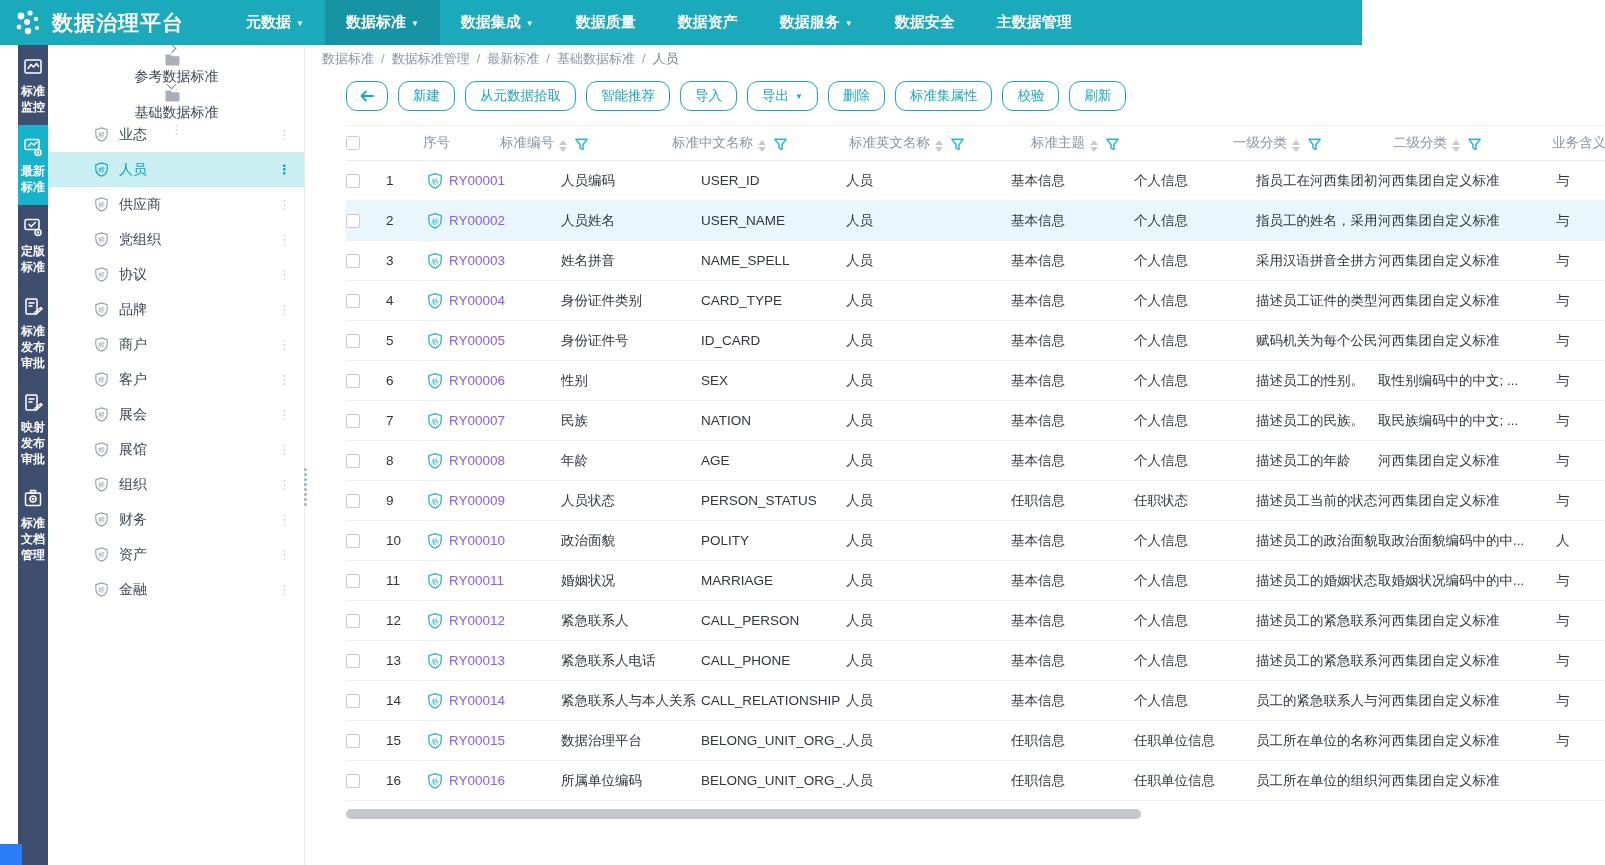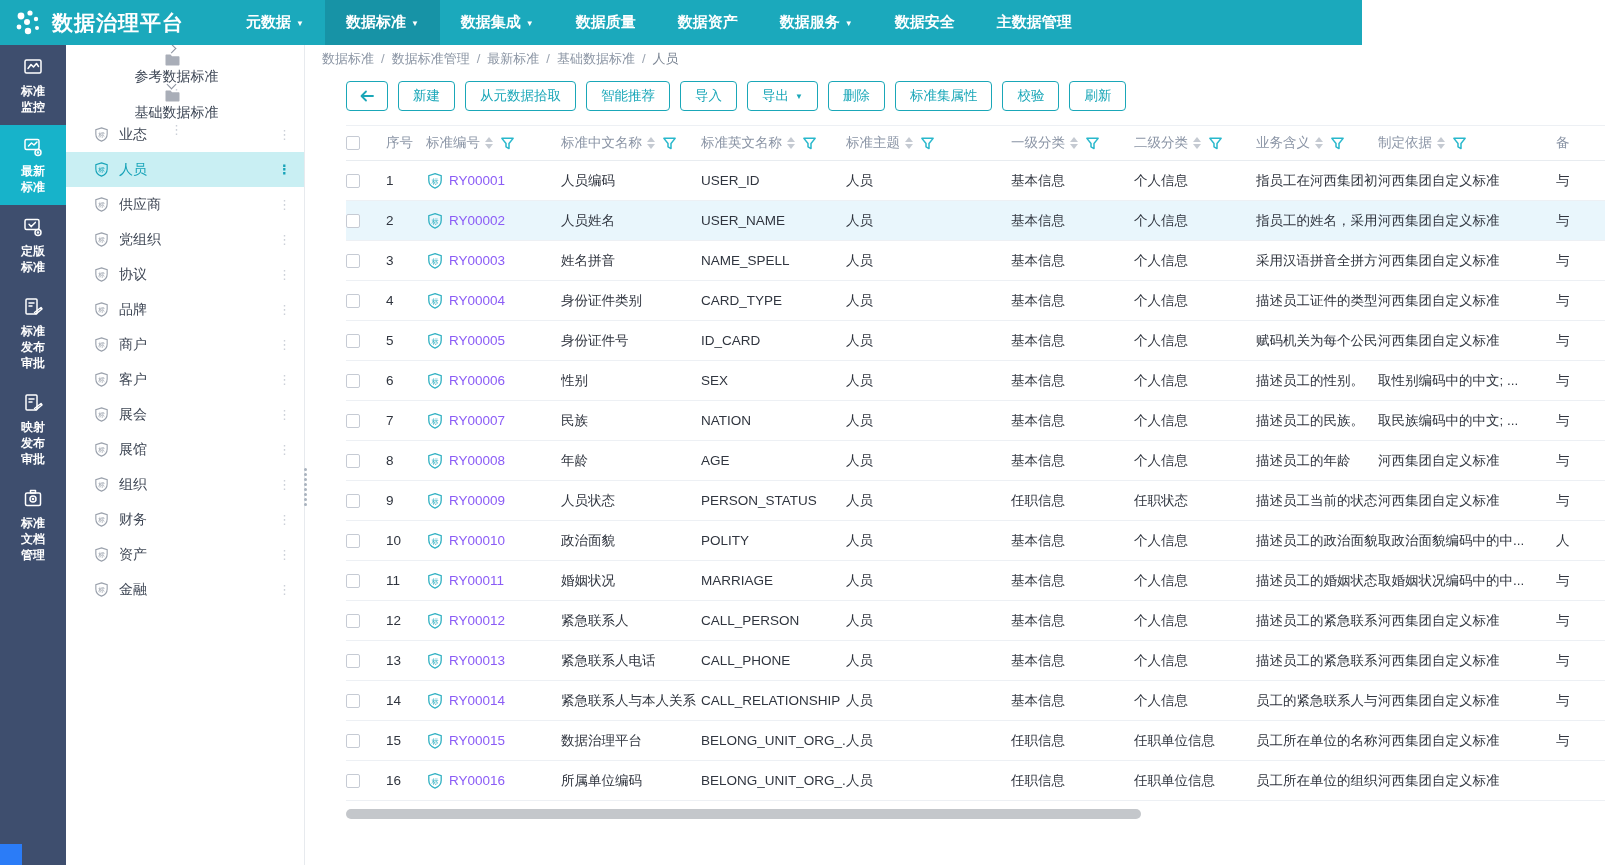--- a/index.html
+++ b/index.html
@@ -12,21 +12,21 @@
   .logo { display:flex; align-items:center; gap:8px; padding:0 14px; min-width:225px; }
   .logo-icon svg { display:block; }
   .logo-title { color:#fff; font-size:21px; font-weight:bold; letter-spacing:1px; white-space:nowrap; }
   .topnav { display:flex; height:45px; }
   .nav-item { display:flex; align-items:center; gap:5px; padding:6px 21px; height:45px;
     color:#fff; font-size:15px; font-weight:bold; cursor:pointer; white-space:nowrap; }
   .nav-item.active { background:#1793A6; }
   .nav-item .caret { font-size:8px; line-height:1; margin-top:2px; }
 
   
-  .rail { position:fixed; left:0; top:45px; width:66px; height:820px; background:#3E4E6E; z-index:20; }
+  .rail { position:fixed; left:18px; top:45px; width:30px; height:820px; background:#3E4E6E; z-index:20; }
   .rail-item { display:flex; flex-direction:column; align-items:center; padding:11px 0 10px;
     color:#fff; cursor:pointer; }
   .rail-item.active { background:#17B3CA; }
   .rail-icon { width:22px; height:22px; margin-bottom:5px; }
   .rail-icon svg { display:block; stroke:#fff; fill:none; stroke-width:1.5; stroke-linecap:round; stroke-linejoin:round; }
   .rail-label { width:28px; font-size:12px; font-weight:bold; line-height:16px; text-align:center;
     word-break:break-all; }
 
   
   .tree-panel { position:fixed; left:45px; top:45px; width:260px; height:820px; background:#fff;
@@ -57,31 +57,31 @@
 
   
   .main { position:fixed; left:306px; top:36px; width:1299px; height:820px; background:#fff; overflow:hidden; }
   .content { width:1345px; }
   .crumbs { padding:14px 0 0 16px; font-size:13px; color:#8A94A3; white-space:nowrap; }
   .crumbs .sep { margin:0 7px; color:#9AA3B0; }
   .crumb:last-child { color:#7C8694; }
 
   .toolbar { display:flex; gap:10px; margin-top:13px; padding-left:40px; }
   .btn { display:flex; align-items:center; gap:6px; height:30px; padding:0 14px; background:#fff;
-    border:1px solid #1AA7B8; border-radius:4px; color:#1AA7B8; font-size:13.5px;
+    border:1px solid #1AA7B8; border-radius:11px; color:#1AA7B8; font-size:13.5px;
     font-family:inherit; cursor:pointer; white-space:nowrap; }
   .btn.back { padding:0 11px; }
   .btn .caret { font-size:8px; }
   .btn svg { stroke:#1AA7B8; fill:none; stroke-width:1.8; stroke-linecap:round; stroke-linejoin:round; }
 
   
   .tbl { margin-top:14px; margin-left:40px; font-size:13.5px; }
   .thead { display:flex; align-items:center; height:36px; border-top:1px solid #EDF0F4;
     border-bottom:1px solid #E8ECF0; color:#8A94A5; }
-  .th { display:flex; align-items:center; flex-shrink:0; overflow:hidden; white-space:nowrap; cursor:pointer; }
+  .th { display:flex; align-items:flex-end; flex-shrink:0; overflow:hidden; white-space:nowrap; cursor:pointer;margin-left:37px; }
   .th-label { margin-right:5px; }
   .sort { display:inline-flex; flex-direction:column; gap:2px; margin-right:7px; cursor:pointer; }
   .sort .up { width:0; height:0; border-left:4px solid transparent; border-right:4px solid transparent;
     border-bottom:5px solid #C5CAD2; }
   .sort .dn { width:0; height:0; border-left:4px solid transparent; border-right:4px solid transparent;
     border-top:5px solid #C5CAD2; }
   .funnel { display:flex; cursor:pointer; }
   .funnel svg { stroke:#29B8CC; fill:none; stroke-width:1.6; stroke-linejoin:round; }
 
   .trow { display:flex; align-items:center; height:40px; border-bottom:1px solid #EDF0F4; color:#30353F; }

